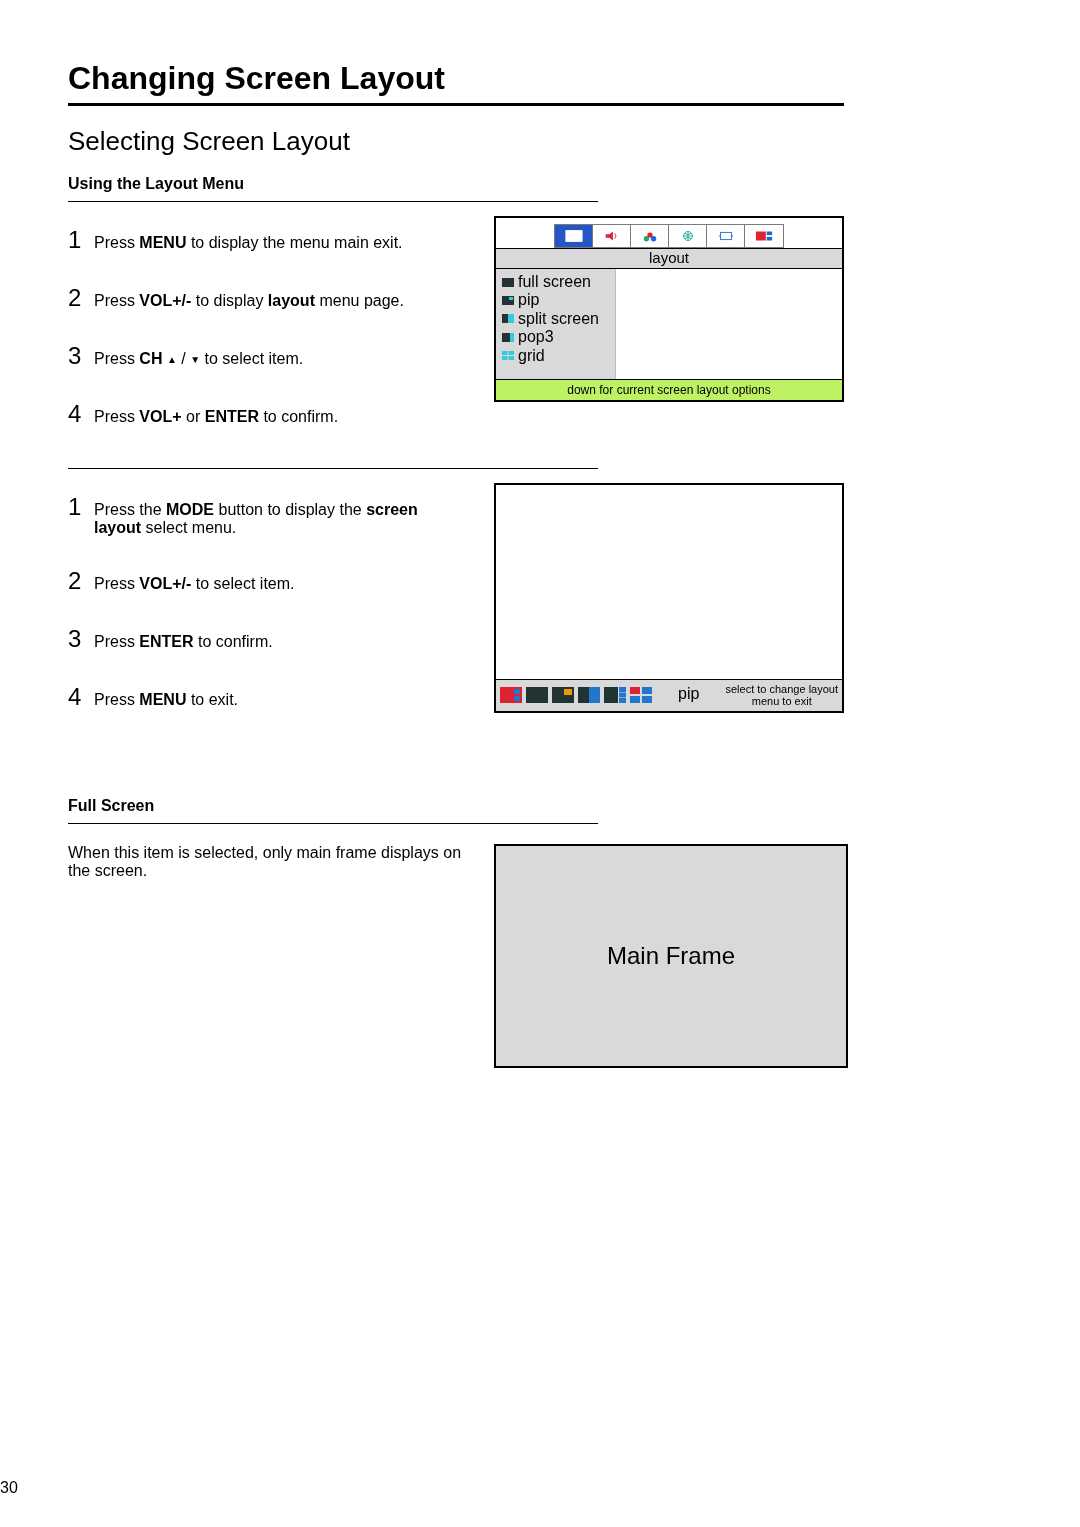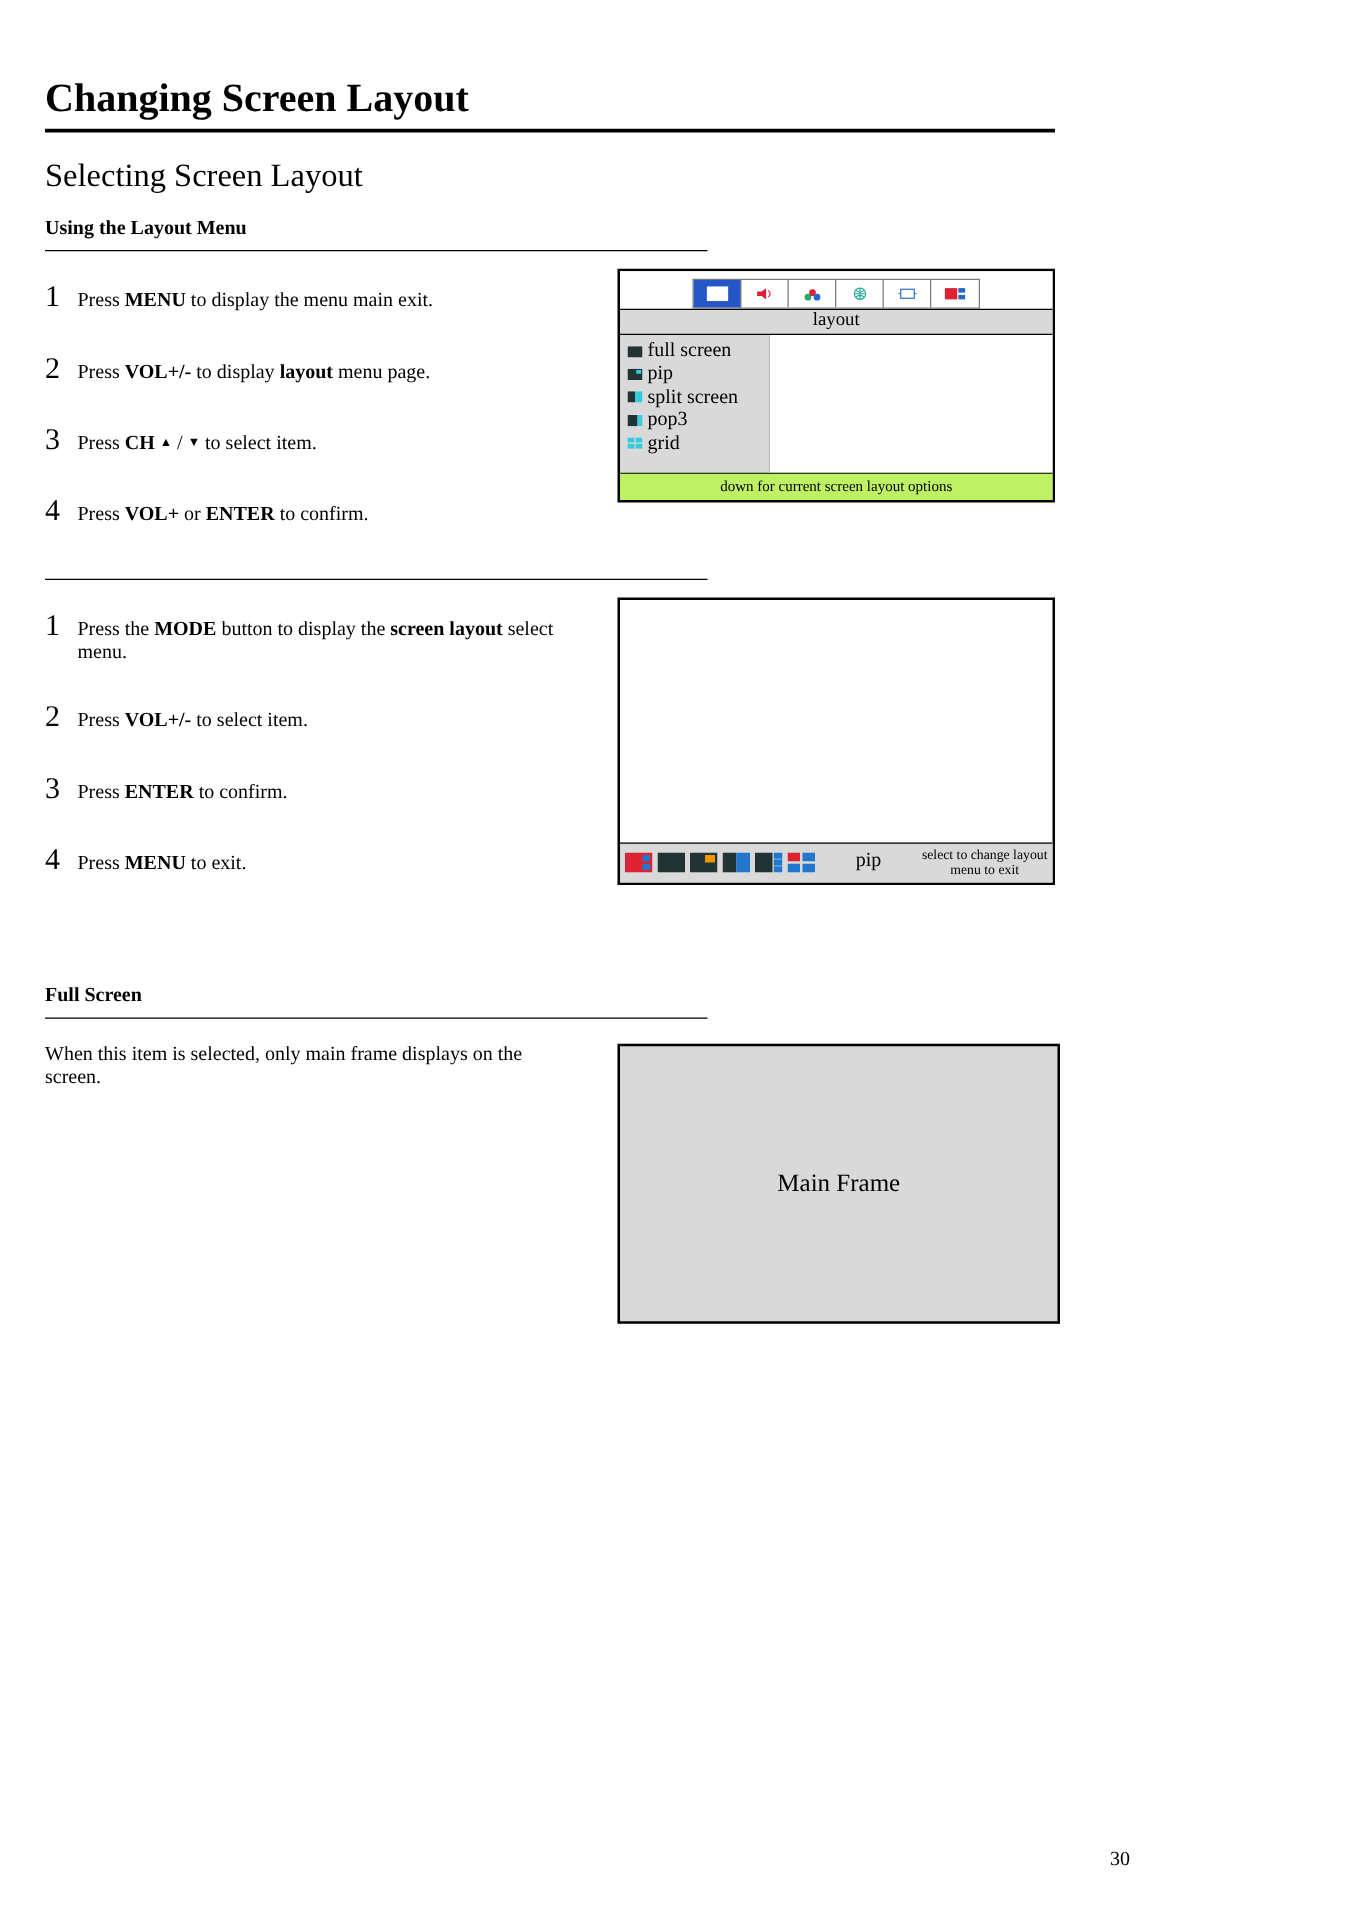--- a/index.html
+++ b/index.html
@@ -7,22 +7,21 @@
     padding: 0;
     background: #ffffff;
     font-family: Arial, Helvetica, sans-serif;
     color: #000;
   }
   .page {
     width: 904px;
     height: 1527px;
     position: relative;
     box-sizing: border-box;
-    padding: 60px 60px 0 36px;
-    font-family: Liberation Serif, serif;
+    padding: 60px 60px 0 68px;
   }
   h1.page-title {
     font-size: 32px;
     font-weight: bold;
     margin: 0 0 6px 0;
   }
   .hr-thick {
     border: none;
     border-top: 3px solid #000;
     margin: 0 0 20px 0;
@@ -182,31 +181,31 @@
   
   .full-box-wrap { margin-top: 6px; }
   .full-box {
     border: 2px solid #000;
     width: 350px;
     height: 220px;
     background: #d9d9d9;
     display: flex;
     align-items: center;
     justify-content: center;
-    font-size: 20px;
+    font-size: 24px;
   }
   .desc-text {
     font-size: 16px;
     margin-top: 6px;
   }
   .page-number {
     position: absolute;
     bottom: 30px;
     left: 0; right: 0;
-    text-align: right;
+    text-align: left;
     font-size: 16px;
   }
 </style>
 </head>
 <body>
 
 <div class="page">
   <h1 class="page-title">Changing Screen Layout</h1>
   <hr class="hr-thick">
 

